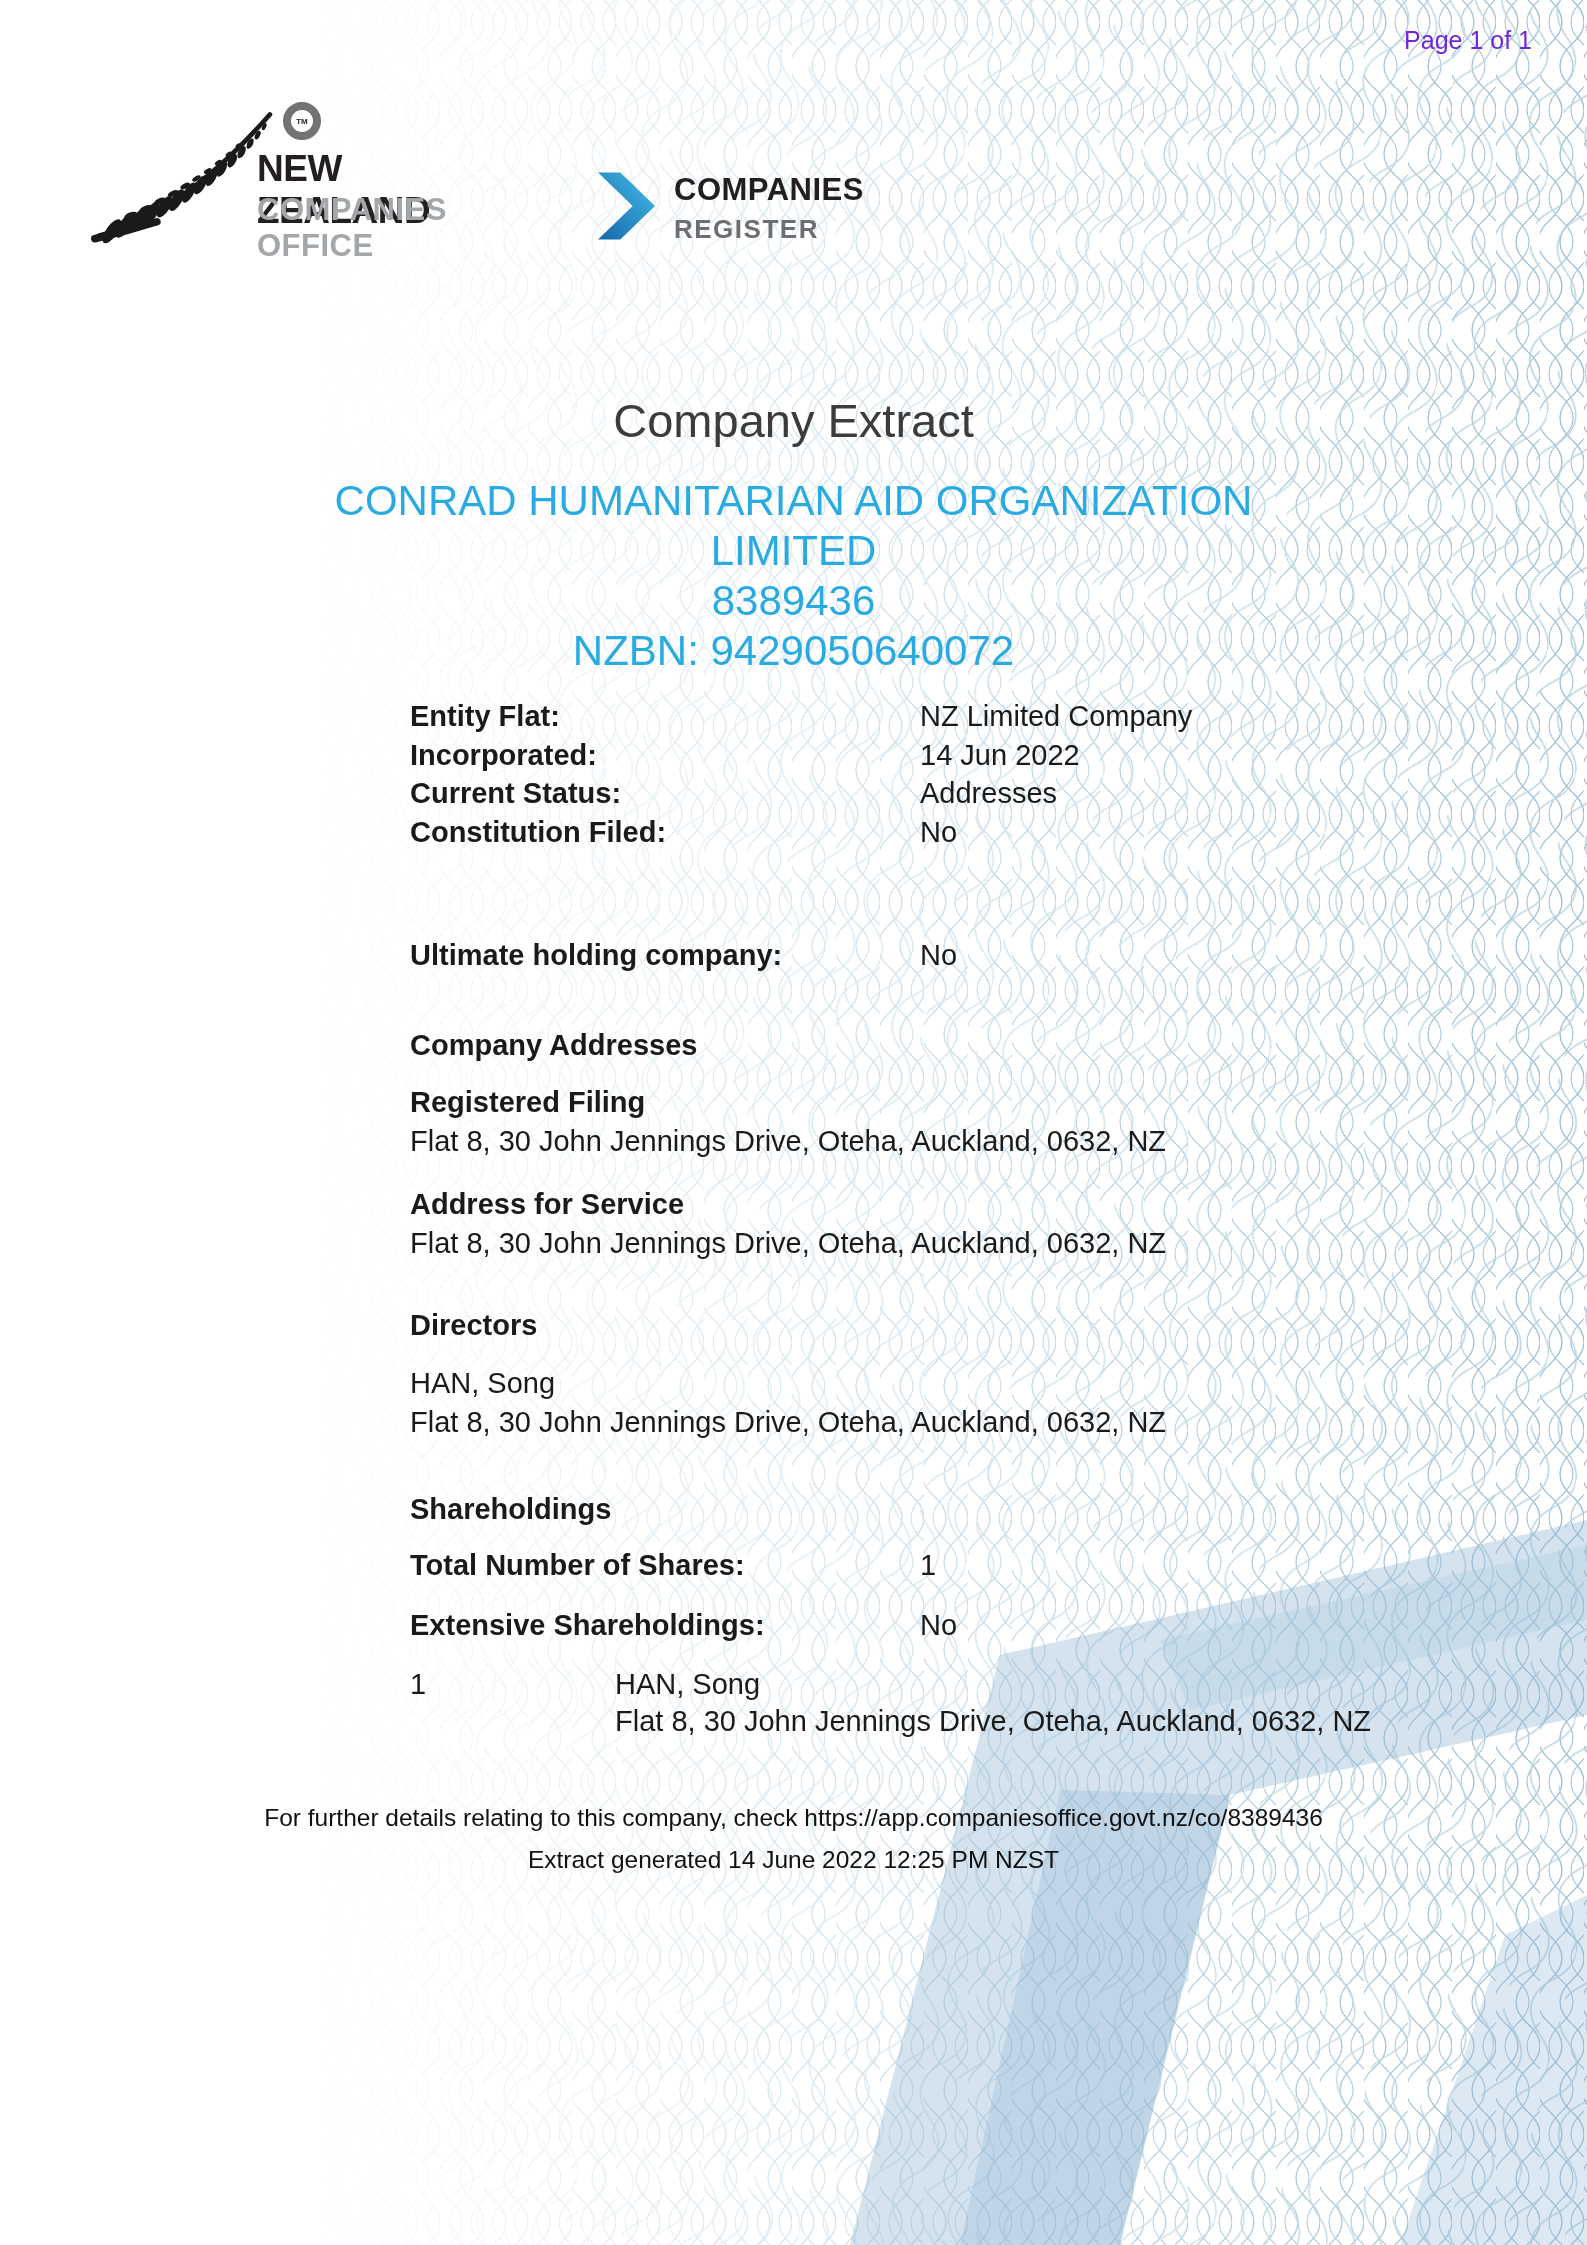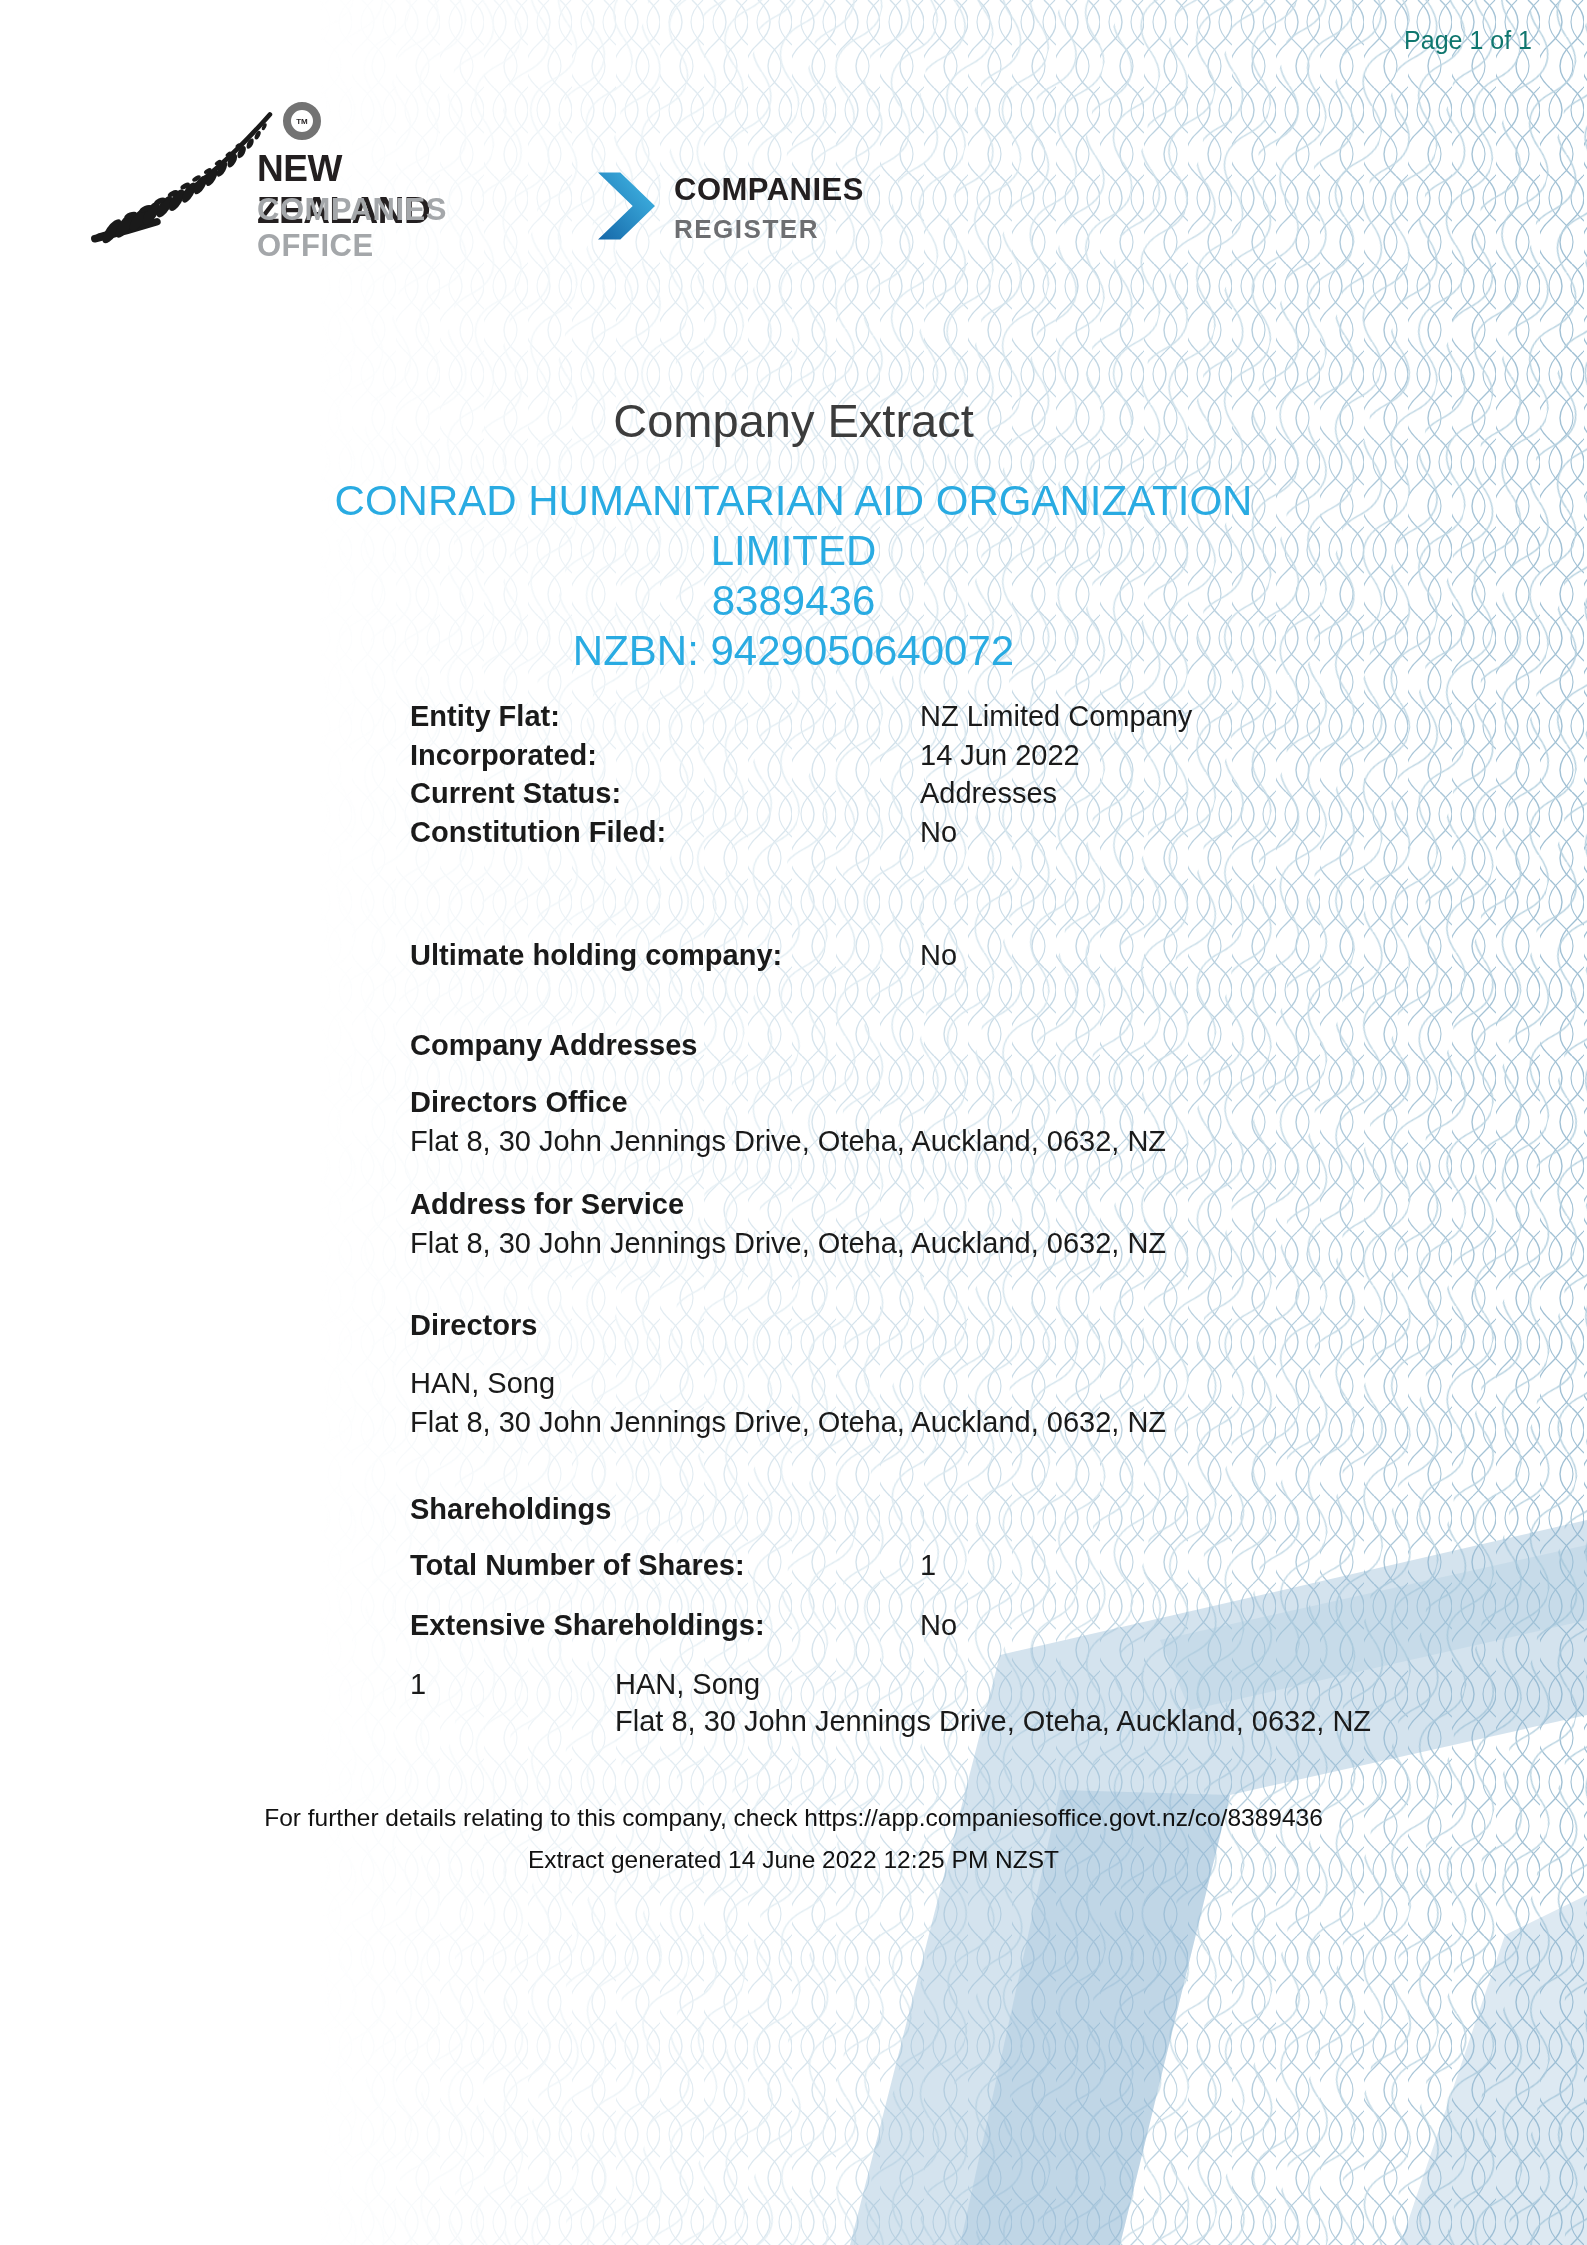--- a/index.html
+++ b/index.html
@@ -5,21 +5,21 @@
   html,body{margin:0;padding:0;}
   body{
     width:1587px;height:2245px;position:relative;background:#ffffff;
     font-family:"Liberation Sans","DejaVu Sans",sans-serif;color:#1a1a1a;overflow:hidden;
   }
   
   .bg{position:absolute;left:0;top:0;width:1587px;height:2245px;z-index:0;}
   .content{position:absolute;left:0;top:0;width:1587px;height:2245px;z-index:1;}
 
   
-  .page-indicator{position:absolute;top:26px;right:55px;font-size:25px;color:#0f766e;}
+  .page-indicator{position:absolute;top:26px;right:55px;font-size:25px;color:#6d28d9;}
   .logo{position:absolute;left:0;top:0;}
   .fern{position:absolute;left:88px;top:90px;width:200px;height:160px;}
   .tm-circle{
     position:absolute;left:283px;top:102px;width:22px;height:22px;border:8px solid #737373;
     border-radius:50%;font-size:8px;font-weight:700;color:#231f20;
     display:flex;align-items:center;justify-content:center;letter-spacing:0;
   }
   .nz-line1{position:absolute;left:257px;top:148px;font-size:37px;font-weight:700;color:#231f20;letter-spacing:-0.5px;}
   .nz-line2{position:absolute;left:257px;top:192px;font-size:31px;font-weight:700;color:#a4a7aa;letter-spacing:0.5px;}
   .reg-chevron{position:absolute;left:598px;top:152px;width:57px;height:108px;}
@@ -164,21 +164,21 @@
   </div>
 
   <div class="abs detail-row" style="top:936px;">
     <span class="lbl">Ultimate holding company:</span>
     <span class="val">No</span>
   </div>
 
   <div class="abs sec-heading" style="top:1026px;">Company Addresses</div>
 
   <div class="abs addr-block" style="top:1083px;">
-    <div class="lbl">Directors Office</div>
+    <div class="lbl">Registered Filing</div>
     <div>Flat 8, 30 John Jennings Drive, Oteha, Auckland, 0632, NZ</div>
   </div>
 
   <div class="abs addr-block" style="top:1185px;">
     <div class="lbl">Address for Service</div>
     <div>Flat 8, 30 John Jennings Drive, Oteha, Auckland, 0632, NZ</div>
   </div>
 
   <div class="abs sec-heading" style="top:1306px;">Directors</div>
 

